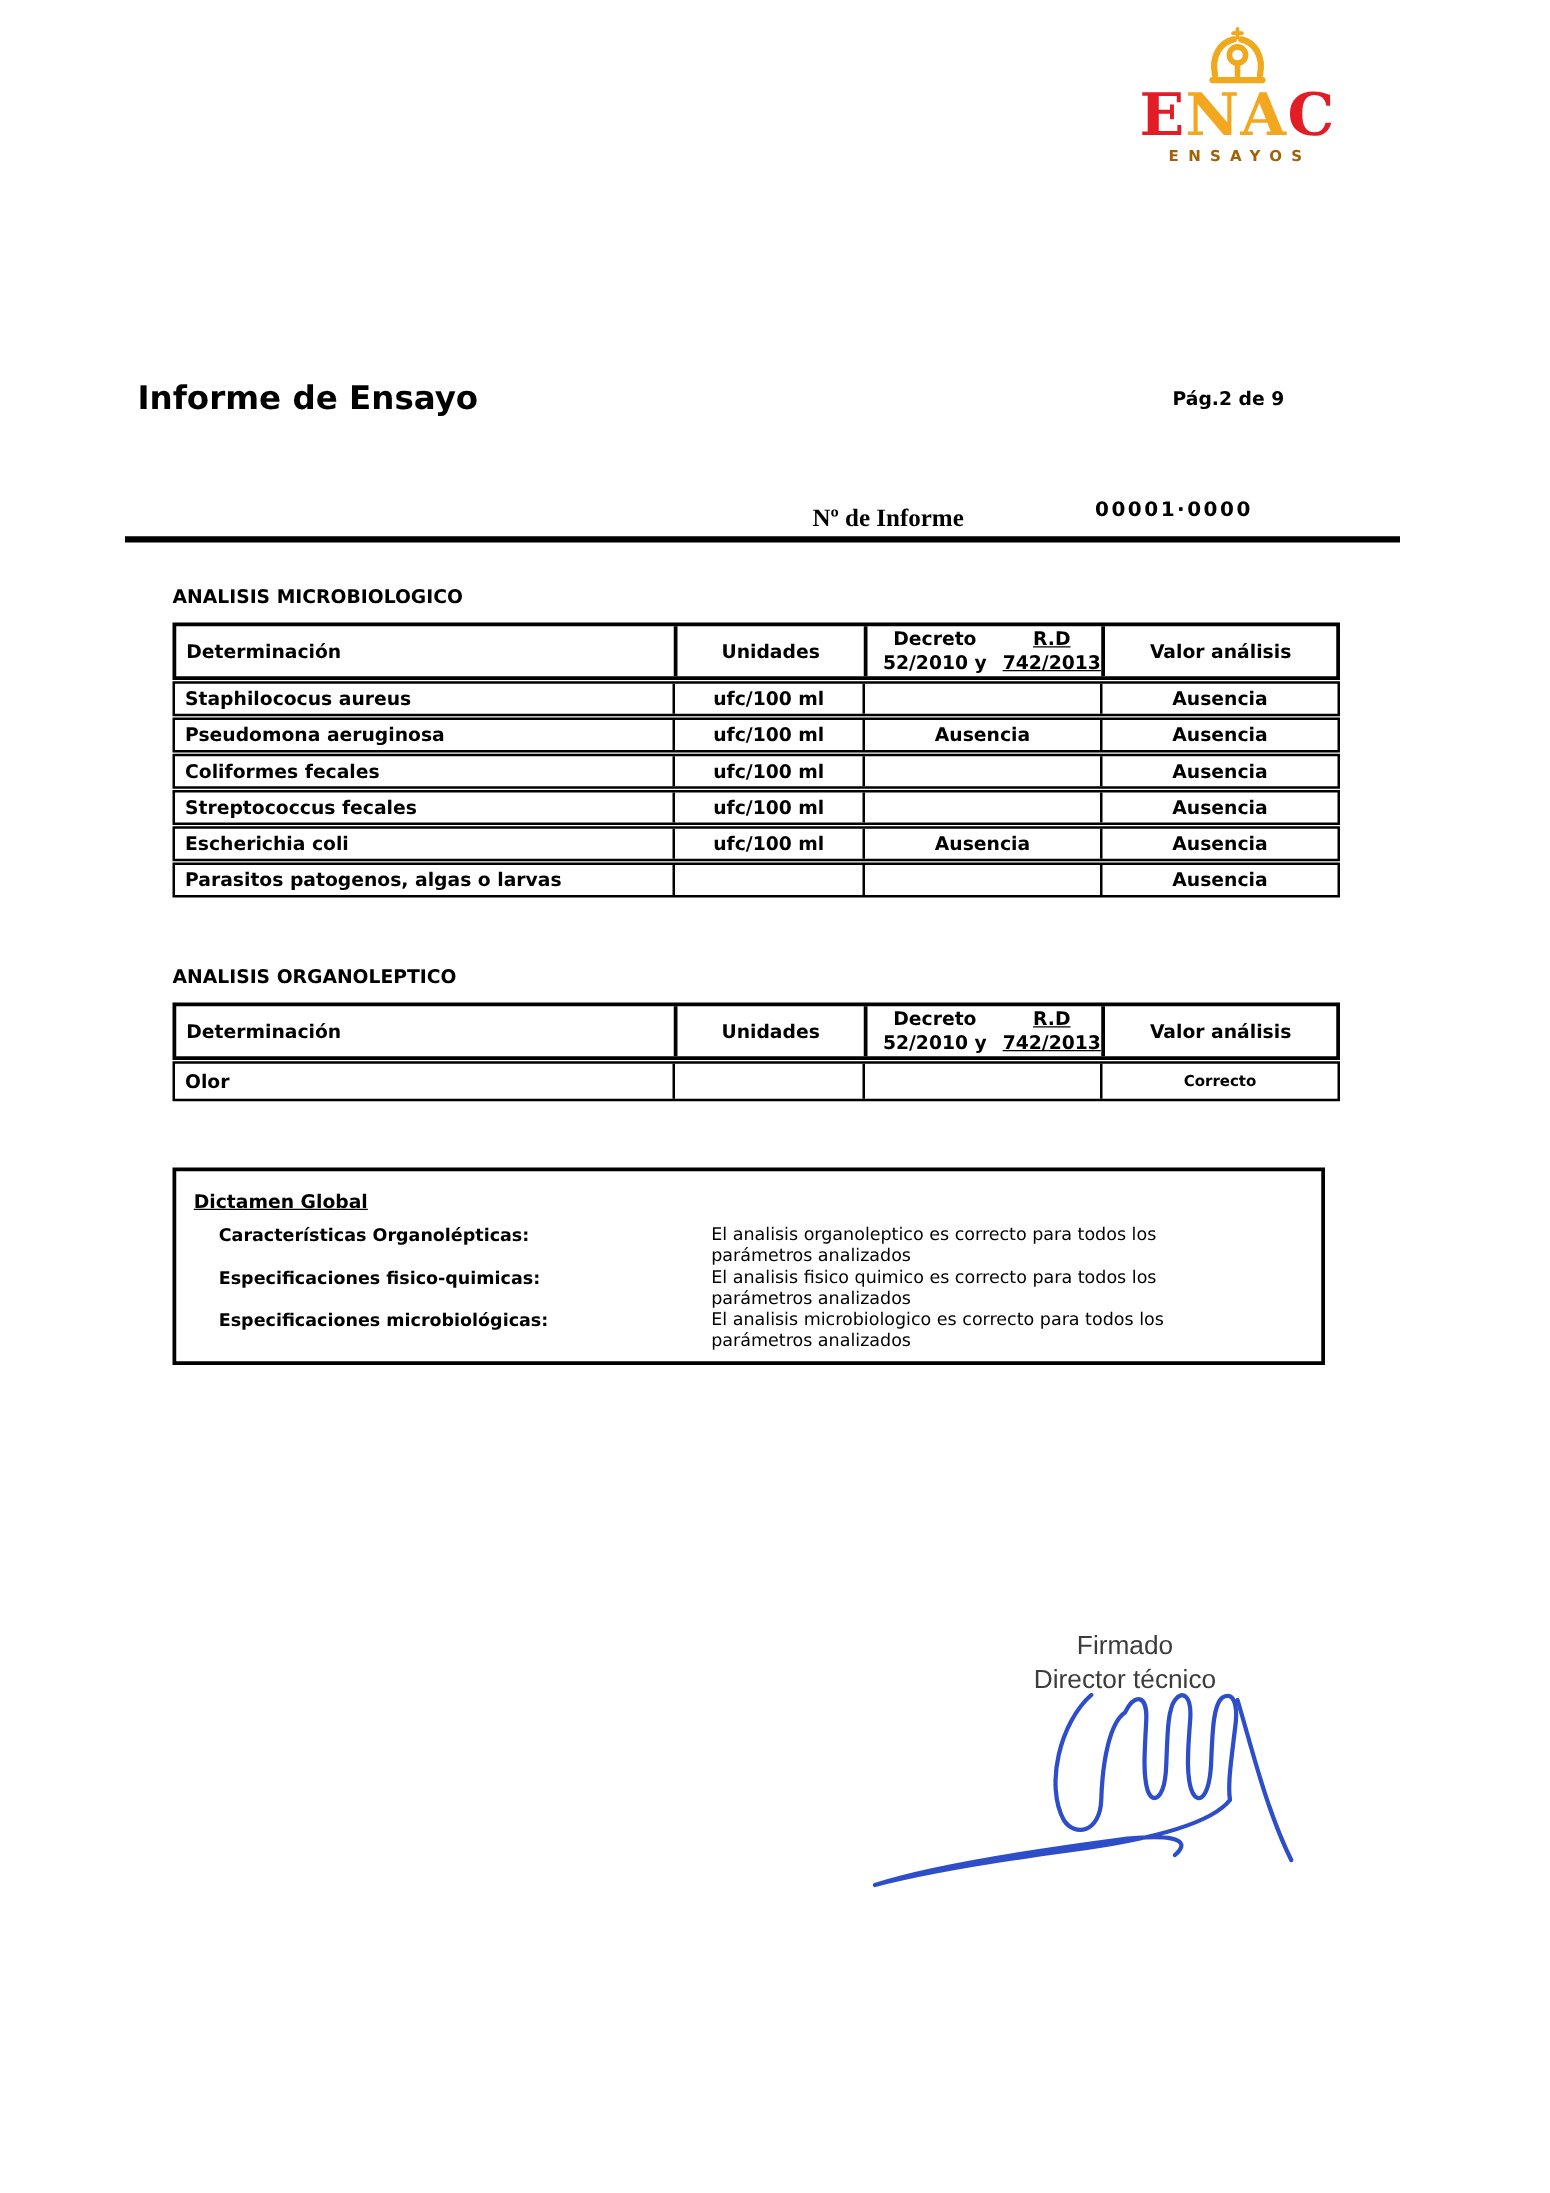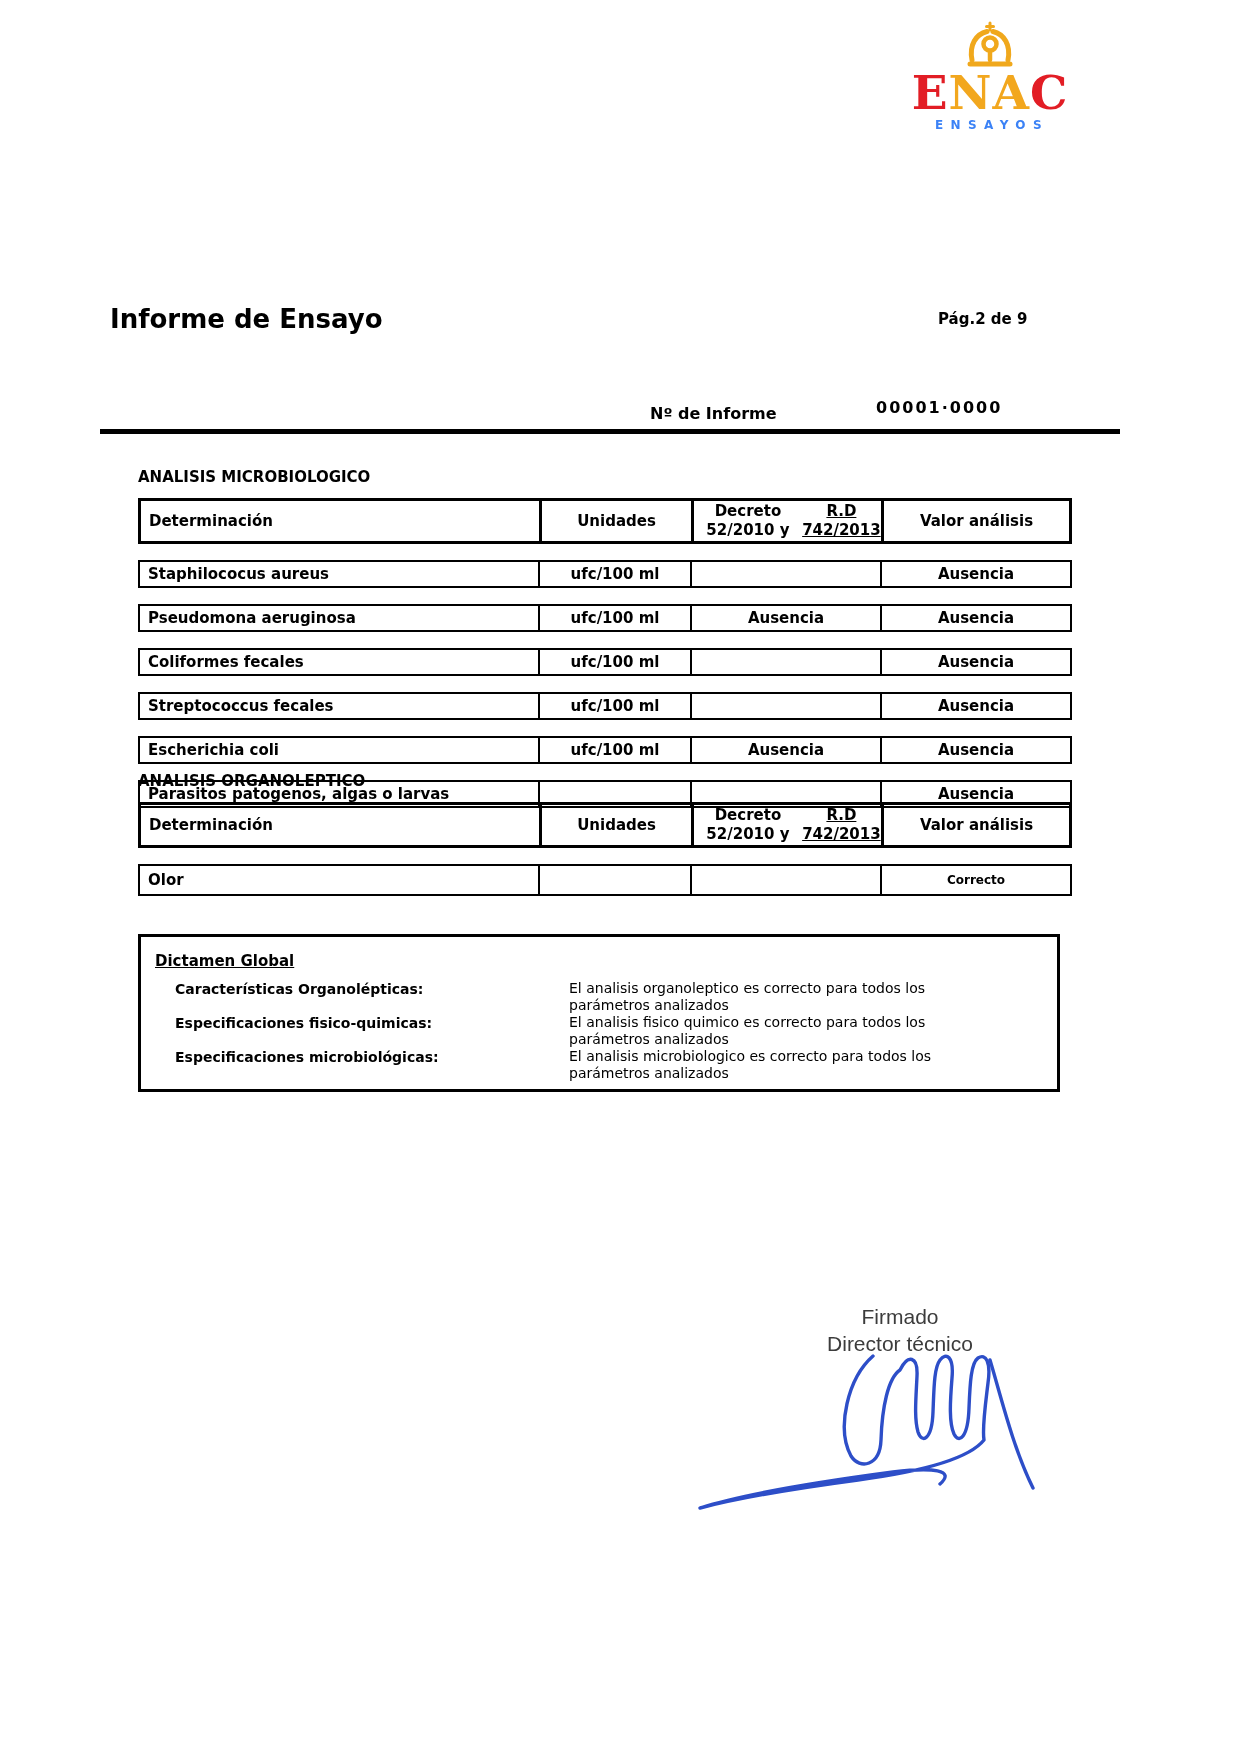--- a/index.html
+++ b/index.html
@@ -13,28 +13,28 @@
     padding-left:44px;
   }
   
   .logo{position:absolute;left:898px;top:20px;width:184px;text-align:center;}
   .logo .crown{display:block;margin:0 auto 0 auto;}
   .logo .word{font-family:"DejaVu Serif", serif;font-weight:bold;font-size:47px;line-height:46px;letter-spacing:1px;}
   .logo .sub{font-size:12px;font-weight:bold;letter-spacing:0.62em;margin-top:2px;margin-left:4px;}
   
   .doc-title{position:absolute;left:110px;top:304px;font-size:26px;font-weight:bold;}
   .page-no{position:absolute;left:938px;top:310px;font-size:15px;font-weight:bold;}
-  .report-label{position:absolute;left:650px;top:404px;font-size:16px;font-weight:bold;}
+  .report-label{position:absolute;left:650px;top:404px;font-size:20px;font-weight:bold;font-family:Liberation Serif, serif;}
   .report-value{position:absolute;left:876px;top:398px;font-size:16px;font-weight:bold;letter-spacing:2px;}
   .rule{position:absolute;left:100px;top:429px;width:1020px;height:5px;background:#000;}
   
   .sect-title{position:absolute;left:138px;font-size:15px;font-weight:bold;}
   .tbl{position:absolute;left:138px;width:934px;font-weight:bold;font-size:15px;}
   .thead{display:flex;border:3px solid #000;height:46px;box-sizing:border-box;}
-  .trow{display:flex;border:2px solid #000;height:28px;box-sizing:border-box;margin-top:16px;}
+  .trow{display:flex;border:2px solid #000;height:28px;box-sizing:border-box;margin-top:1px;}
   .trow.tall{height:32px;}
   .cell{box-sizing:border-box;display:flex;align-items:center;justify-content:center;text-align:center;overflow:hidden;}
   .cell.first{justify-content:flex-start;text-align:left;padding-left:8px;}
   .thead .cell{border-left:3px solid #000;}
   .trow  .cell{border-left:2px solid #000;}
   .thead .cell.first,.trow .cell.first{border-left:none;}
   .c1{width:398px;} .c2{width:152px;} .c3{width:190px;} .c4{flex:1;}
   .two-line{display:flex;flex-direction:row;align-items:center;justify-content:center;line-height:19px;}
   .uline{text-decoration:underline;}
   .small-val{font-size:12px;}
@@ -60,21 +60,21 @@
         <path d="M28 3 V10" stroke-width="3"></path>
         <path d="M24.5 6.5 H31.5" stroke-width="3"></path>
         <circle cx="28" cy="24" r="6.5" stroke-width="4.5"></circle>
         <path d="M10 40 C7 25 14 14 25 11.5" stroke-width="5"></path>
         <path d="M46 40 C49 25 42 14 31 11.5" stroke-width="5"></path>
         <path d="M28 31 V40" stroke-width="4.5"></path>
         <path d="M8 44 H48" stroke-width="5"></path>
       </g>
     </svg>
     <div class="word"><span style="color: rgb(226, 29, 37);">E</span><span style="color: rgb(242, 167, 30);">N</span><span style="color: rgb(242, 167, 30);">A</span><span style="color: rgb(226, 29, 37);">C</span></div>
-    <div class="sub" style="color: #3b82f6;">ENSAYOS</div>
+    <div class="sub" style="color: #a16207;">ENSAYOS</div>
   </div>
 
   <div class="doc-title">Informe de Ensayo</div>
   <div class="page-no">Pág.2 de 9</div>
   <div class="report-label">Nº de Informe</div>
   <div class="report-value">00001·0000</div>
   <div class="rule"></div>
 
   <div class="sect-title" style="top:468px;">ANALISIS MICROBIOLOGICO</div>
   <div class="tbl" style="top:498px;">

